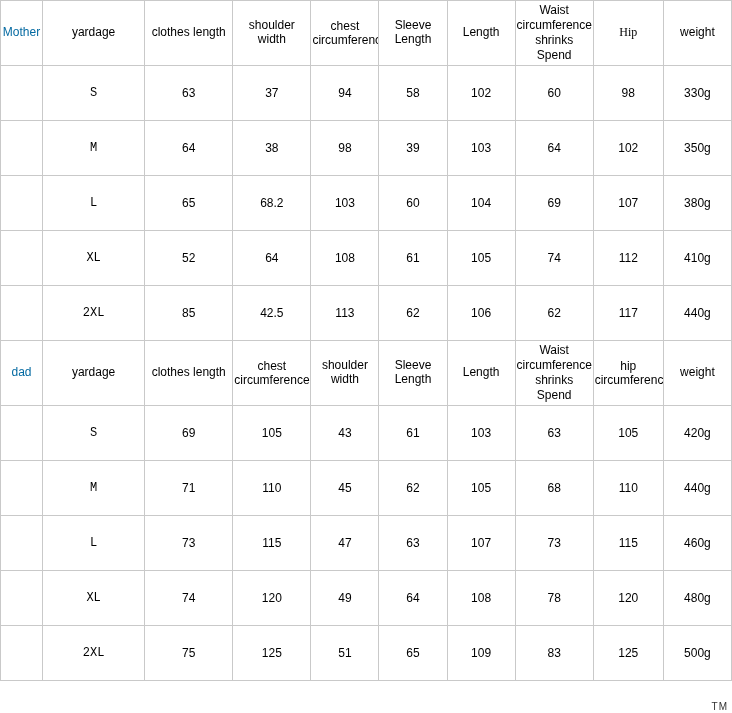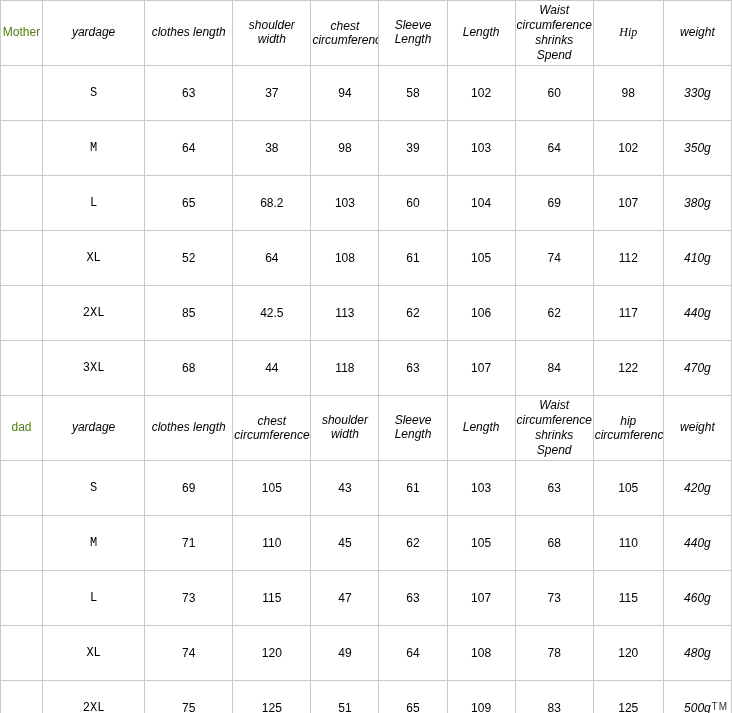--- a/index.html
+++ b/index.html
@@ -51,33 +51,32 @@
   col.c5 { width: 68px; }
   col.c6 { width: 68px; }
   col.c7 { width: 78px; }
   col.c8 { width: 70px; }
   col.c9 { width: 68px; }
 
   .row-head td { height: 52px; }
   .row-data td { height: 50px; }
 
   .label-cell {
-    color: #4d7c0f;
+    color: #0369a1;
     font-size: 13px;
     font-family: "Liberation Sans", sans-serif;
     text-align: left;
     padding-left: 3px;
     line-height: 1.15;
   }
 
   .hdr {
     font-size: 12.5px;
     line-height: 1.15;
     font-family: "Liberation Sans", sans-serif;
-    font-style: italic;
   }
   .hdr-small {
     font-size: 9px;
     line-height: 1.2;
   }
   .hdr-tiny {
     font-size: 7.5px;
     line-height: 1.25;
   }
   .hdr-big {
@@ -87,21 +86,20 @@
 
   .size-cell {
     font-family: "Liberation Mono", monospace;
     font-size: 13px;
   }
   .num-cell {
     font-size: 13px;
   }
   .weight-cell {
     font-size: 13px;
-    font-style: italic;
   }
 
   
   .blank-left {
     border-right: 1px solid #c9c9c9;
   }
 
   .bottom-mark {
     position: absolute;
     right: 4px;
@@ -204,32 +202,20 @@
         <td class="num-cell">85</td>
         <td class="num-cell">42.5</td>
         <td class="num-cell">113</td>
         <td class="num-cell">62</td>
         <td class="num-cell">106</td>
         <td class="num-cell">62</td>
         <td class="num-cell">117</td>
         <td class="weight-cell">440g</td>
       </tr>
 
-      <tr class="row-data">
-        <td class="blank-left"></td>
-        <td class="size-cell">3XL</td>
-        <td class="num-cell">68</td>
-        <td class="num-cell">44</td>
-        <td class="num-cell">118</td>
-        <td class="num-cell">63</td>
-        <td class="num-cell">107</td>
-        <td class="num-cell">84</td>
-        <td class="num-cell">122</td>
-        <td class="weight-cell">470g</td>
-      </tr>
 
       <tr class="row-head">
         <td class="label-cell">dad</td>
         <td class="hdr">yardage</td>
         <td class="hdr">clothes length</td>
         <td class="hdr hdr-small">chest circumference</td>
         <td class="hdr">shoulder width</td>
         <td class="hdr">Sleeve Length</td>
         <td class="hdr">Length</td>
         <td class="hdr hdr-tiny">

